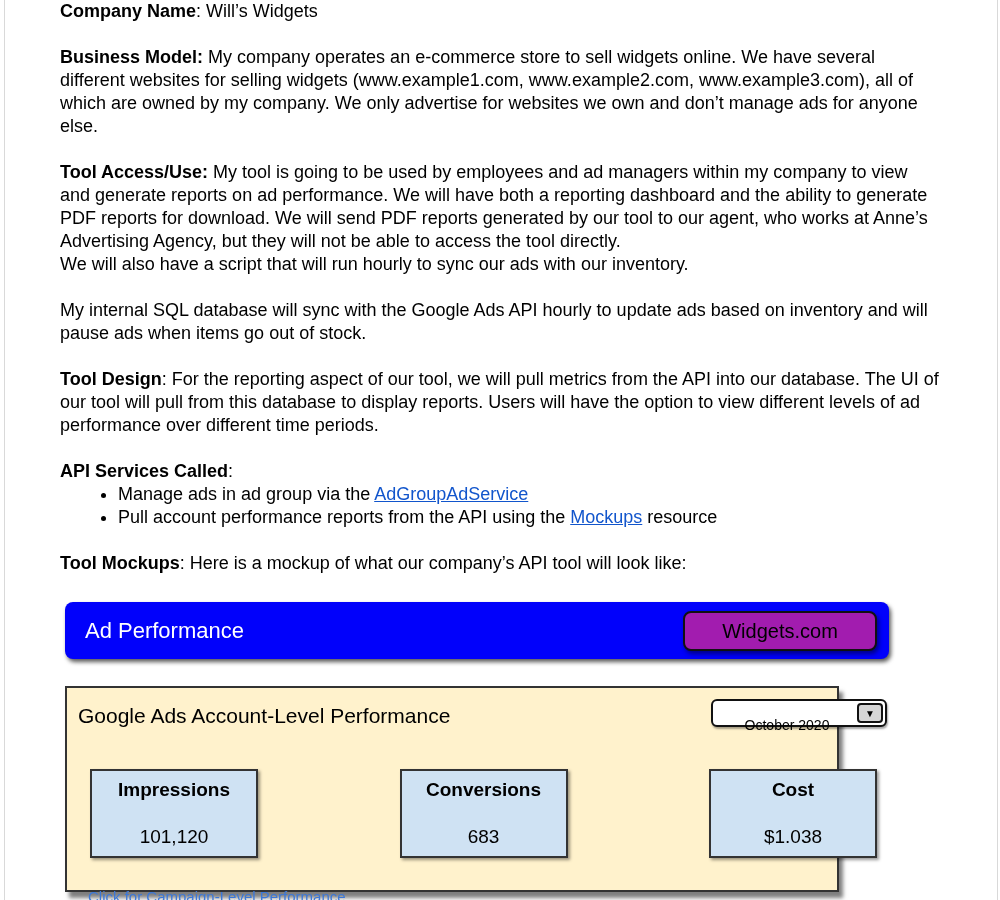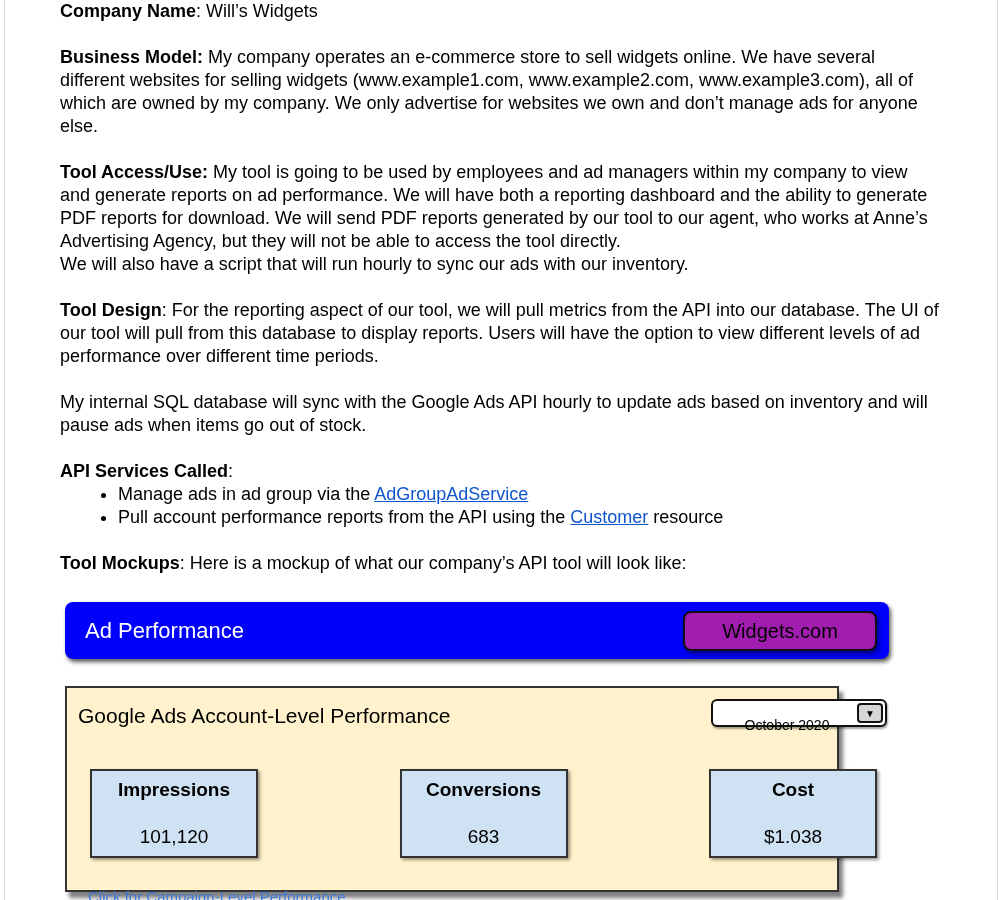--- a/index.html
+++ b/index.html
@@ -138,29 +138,29 @@
 <div class="page-edge right"></div>
 
 <div class="doc">
 
   <p class="first"><b>Company Name</b><span>: </span><span>Will’s Widgets</span></p>
 
   <p><b>Business Model:</b><span> My company operates an e-commerce store to sell widgets online. We have several different websites for selling widgets (www.example1.com, www.example2.com, www.example3.com), all of which are owned by my company. We only advertise for websites we own and don’t manage ads for anyone else.</span></p>
 
   <p><b>Tool Access/Use:</b><span> My tool is going to be used by employees and ad managers within my company to view and generate reports on ad performance. We will have both a reporting dashboard and the ability to generate PDF reports for download. We will send PDF reports generated by our tool to our agent, who works at Anne’s Advertising Agency, but they will not be able to access the tool directly.</span><span class="block">We will also have a script that will run hourly to sync our ads with our inventory.</span></p>
 
+  <p>My internal SQL database will sync with the Google Ads API hourly to update ads based on inventory and will pause ads when items go out of stock.</p>
+
   <p><b>Tool Design</b><span>: </span><span>For the reporting aspect of our tool, we will pull metrics from the API into our database. The UI of our tool will pull from this database to display reports. Users will have the option to view different levels of ad performance over different time periods.</span></p>
-
-  <p>My internal SQL database will sync with the Google Ads API hourly to update ads based on inventory and will pause ads when items go out of stock.</p>
 
   <p><b>API Services Called</b><span>:</span></p>
 
   <ul>
     <li><span>Manage ads in ad group via the </span><a>AdGroupAdService</a></li>
-    <li><span>Pull account performance reports from the API using the </span><a>Customer</a><span> resource</span></li>
+    <li><span>Pull account performance reports from the API using the </span><a>Mockups</a><span> resource</span></li>
   </ul>
 
   <p><b>Tool Mockups</b><span>: </span><span>Here is a mockup of what our company’s API tool will look like:</span></p>
 
 </div>
 
 <div class="ad-bar">
   <div class="ad-bar-title">Ad Performance</div>
   <div class="widgets-btn">Widgets.com</div>
 </div>

